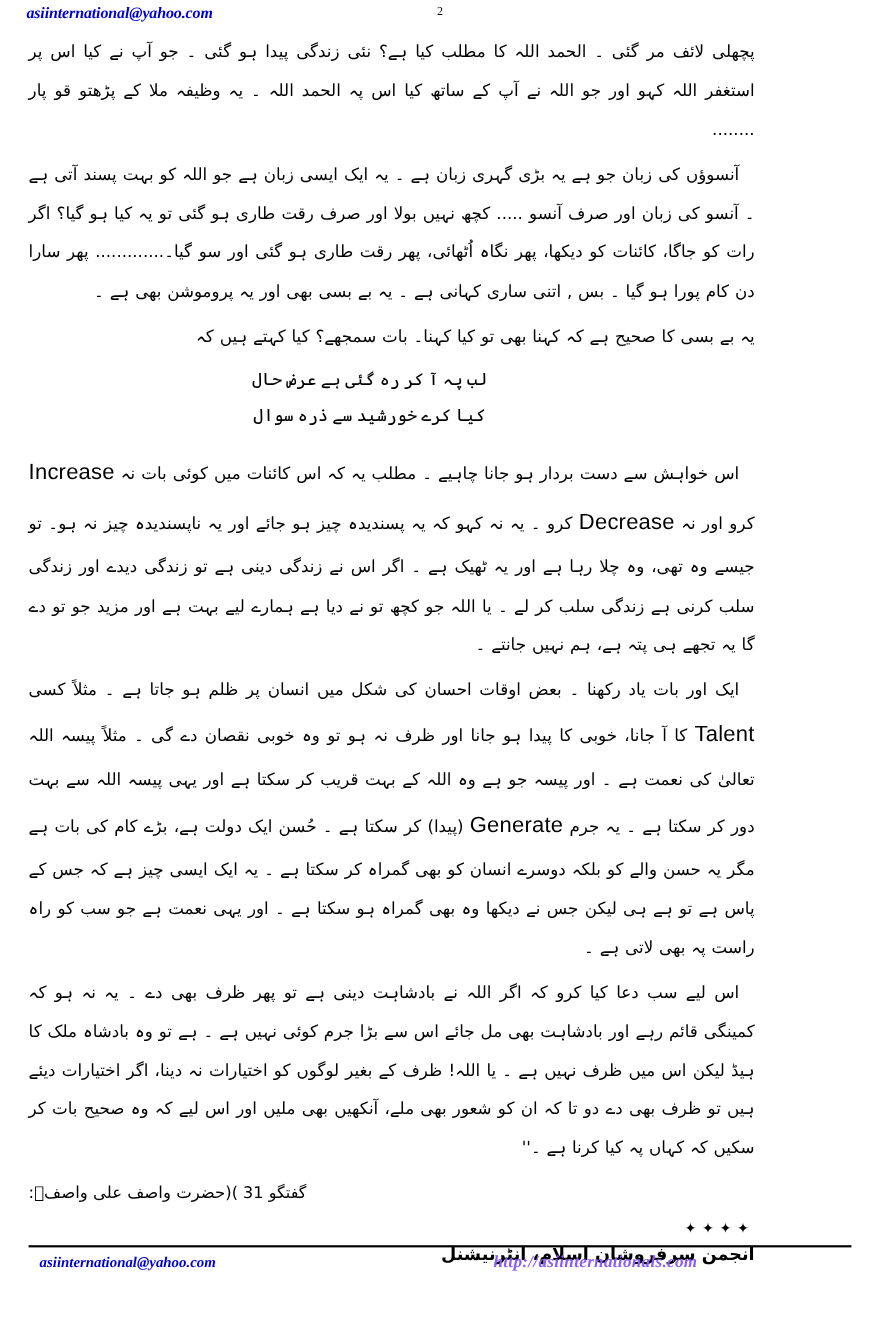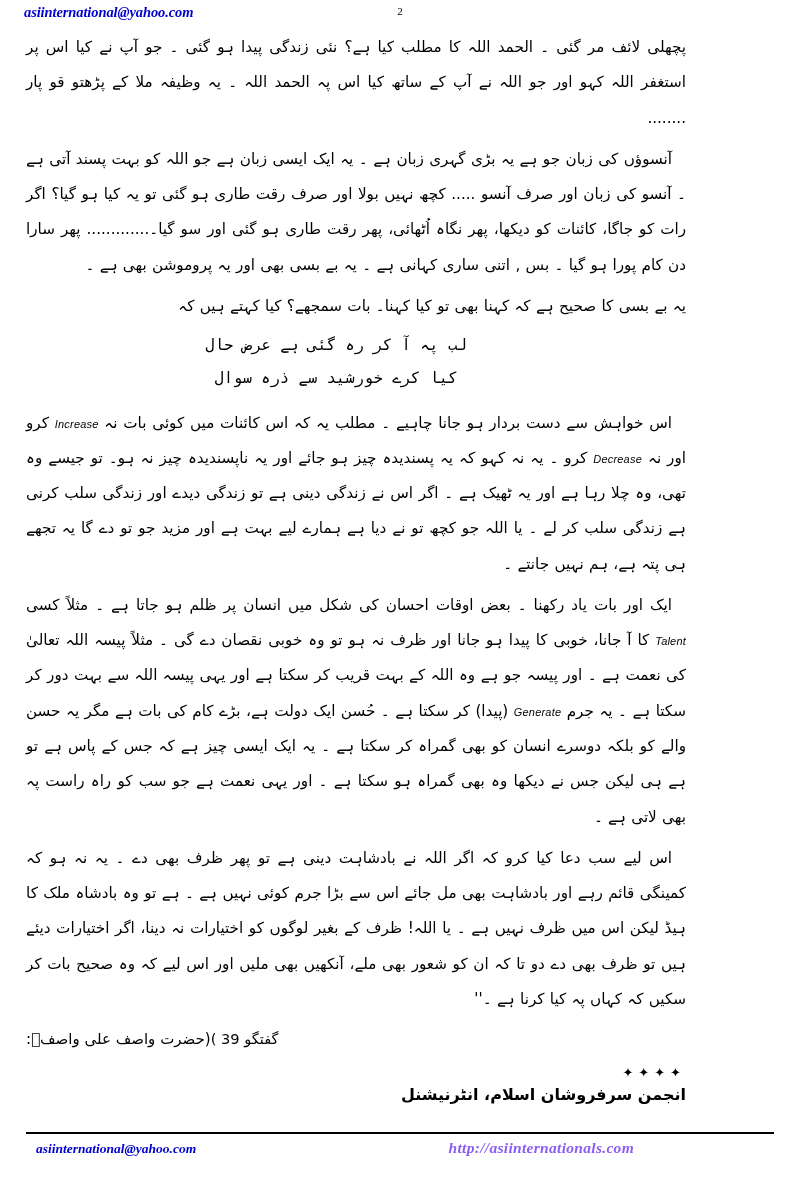--- a/index.html
+++ b/index.html
@@ -82,36 +82,35 @@
     direction: rtl;
     text-align: justify;
     text-align-last: right;
     word-spacing: 0.5px;
   }
   .para:first-child { text-indent: 0; }
   .para.indent { text-indent: 14px; }
 
   .latin {
     font-family: "Liberation Sans", "DejaVu Sans", sans-serif;
-    font-size: 11px;
+    font-size: 20px;
     direction: ltr;
     unicode-bidi: embed;
     letter-spacing: 0.2px;
-    font-style: italic;
   }
 
   
   .poetry {
     margin: 6px 0 10px 0;
     text-align: center;
     text-align-last: center;
     direction: rtl;
   }
   .poetry-line {
-    font-family: Liberation Mono, monospace;
+    font-family: Liberation Serif, serif;
     font-size: 15.6px;
     line-height: 2.1;
     color: #000000;
     text-align: left;
     margin-right: 40px;
   }
 
   
   .attribution-row {
     display: flex;
@@ -232,21 +231,21 @@
 
 
     <p class="para indent"><span>اس خواہش سے دست بردار ہو جانا چاہیے ۔ مطلب یہ کہ اس کائنات میں کوئی بات نہ </span><span class="latin">Increase</span><span> کرو اور نہ </span><span class="latin">Decrease</span><span> کرو ۔ یہ نہ کہو کہ یہ پسندیدہ چیز ہو جائے اور یہ ناپسندیدہ چیز نہ ہو۔ تو جیسے وہ تھی، وہ چلا رہا ہے اور یہ ٹھیک ہے ۔ اگر اس نے زندگی دینی ہے تو زندگی دیدے اور زندگی سلب کرنی ہے زندگی سلب کر لے ۔ یا اللہ جو کچھ تو نے دیا ہے ہمارے لیے بہت ہے اور مزید جو تو دے گا یہ تجھے ہی پتہ ہے، ہم نہیں جانتے ۔</span></p>
 
     <p class="para indent"><span>ایک اور بات یاد رکھنا ۔ بعض اوقات احسان کی شکل میں انسان پر ظلم ہو جاتا ہے ۔ مثلاً کسی </span><span class="latin">Talent</span><span> کا آ جانا، خوبی کا پیدا ہو جانا اور ظرف نہ ہو تو وہ خوبی نقصان دے گی ۔ مثلاً پیسہ اللہ تعالیٰ کی نعمت ہے ۔ اور پیسہ جو ہے وہ اللہ کے بہت قریب کر سکتا ہے اور یہی پیسہ اللہ سے بہت دور کر سکتا ہے ۔ یہ جرم </span><span class="latin">Generate</span><span> (پیدا) کر سکتا ہے ۔ حُسن ایک دولت ہے، بڑے کام کی بات ہے مگر یہ حسن والے کو بلکہ دوسرے انسان کو بھی گمراہ کر سکتا ہے ۔ یہ ایک ایسی چیز ہے کہ جس کے پاس ہے تو ہے ہی لیکن جس نے دیکھا وہ بھی گمراہ ہو سکتا ہے ۔ اور یہی نعمت ہے جو سب کو راہ راست پہ بھی لاتی ہے ۔</span></p>
 
     <p class="para indent">اس لیے سب دعا کیا کرو کہ اگر اللہ نے بادشاہت دینی ہے تو پھر ظرف بھی دے ۔ یہ نہ ہو کہ کمینگی قائم رہے اور بادشاہت بھی مل جائے اس سے بڑا جرم کوئی نہیں ہے ۔ ہے تو وہ بادشاہ ملک کا ہیڈ لیکن اس میں ظرف نہیں ہے ۔ یا اللہ! ظرف کے بغیر لوگوں کو اختیارات نہ دینا، اگر اختیارات دیئے ہیں تو ظرف بھی دے دو تا کہ ان کو شعور بھی ملے، آنکھیں بھی ملیں اور اس لیے کہ وہ صحیح بات کر سکیں کہ کہاں پہ کیا کرنا ہے ۔''</p>
 
     <div class="attribution-row">
       <span class="attrib-tail">(حضرت واصف علی واصفؒ:</span>
-      <span class="attrib-source">گفتگو 39 )</span>
+      <span class="attrib-source">گفتگو 31 )</span>
     </div>
 
     <div class="ornament-row"><span class="ornament">✦</span><span class="ornament">✦</span><span class="ornament">✦</span><span class="ornament">✦</span></div>
 
     <div class="org-line">انجمن سرفروشان اسلام، انٹرنیشنل</div>
 
   </div>
 
   <div class="page-footer">
     <div class="footer-rule"></div>

